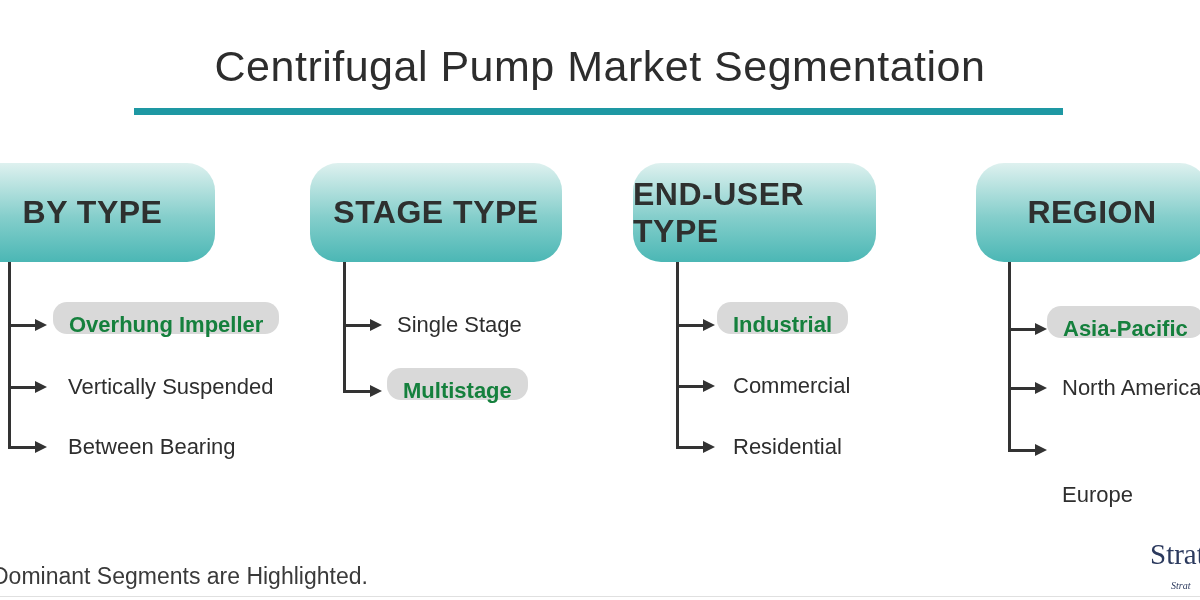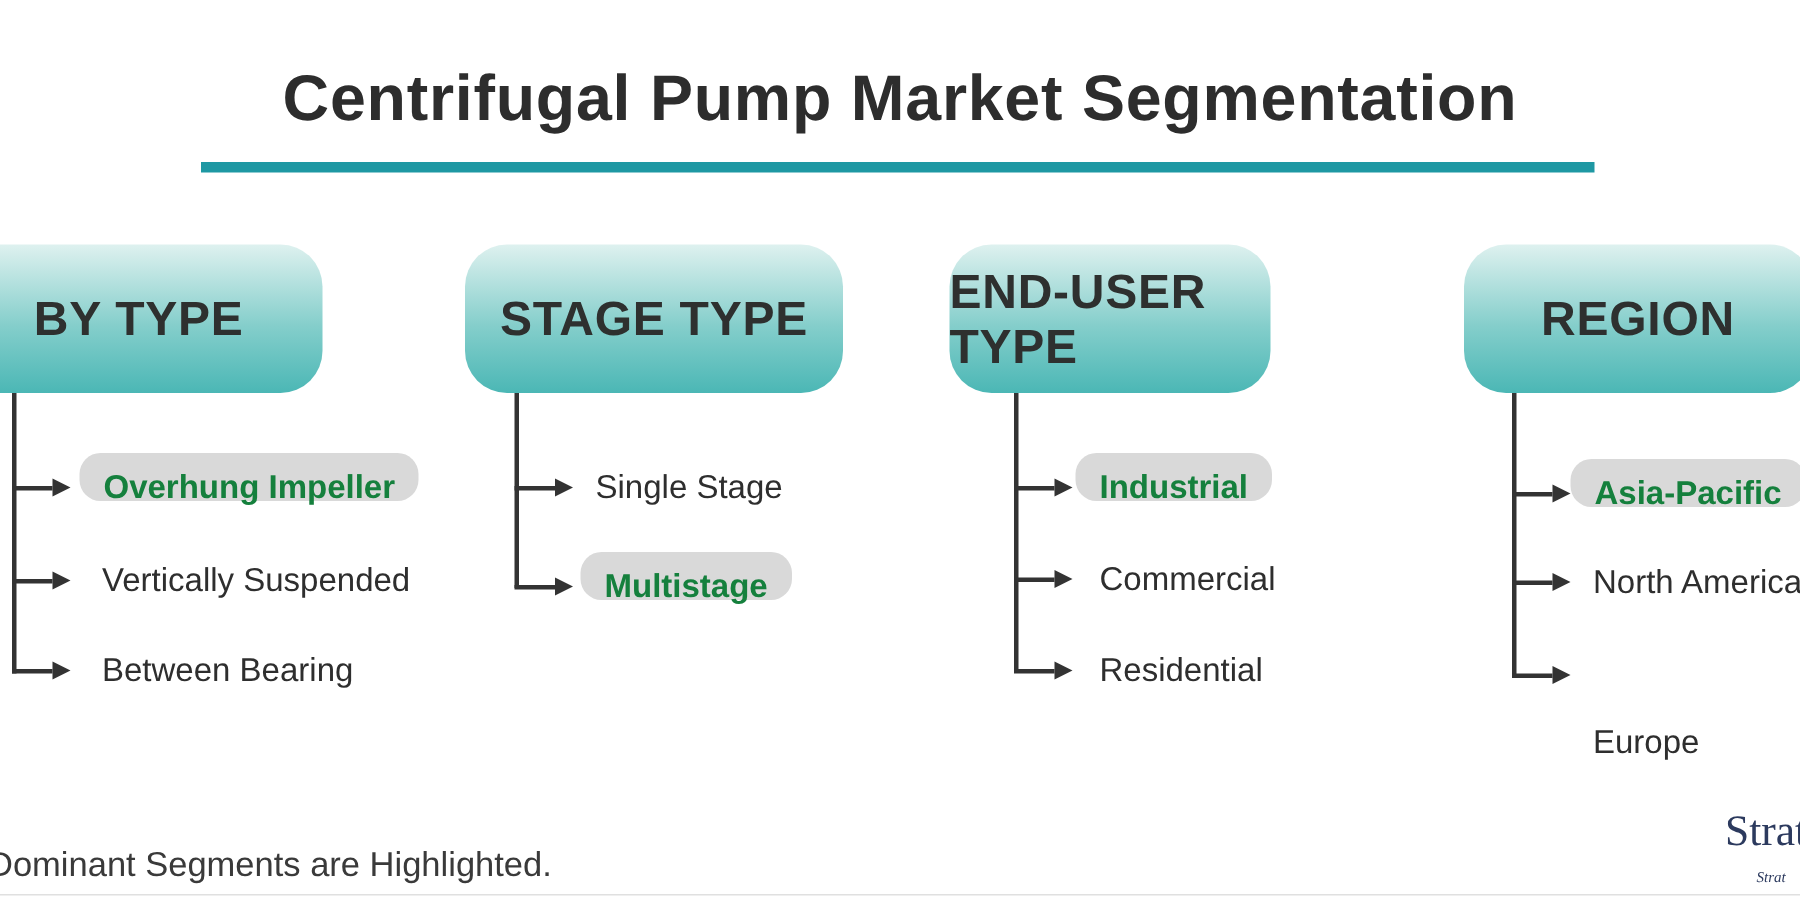--- a/index.html
+++ b/index.html
@@ -4,21 +4,21 @@
 <style>
   html,body{margin:0;padding:0;}
   body{
     width:1200px;height:600px;position:relative;overflow:hidden;
     background:#ffffff;font-family:"Liberation Sans","DejaVu Sans",sans-serif;
   }
   .abs{position:absolute;}
   
   .title{
     left:0;top:42px;width:1200px;text-align:center;
-    font-size:43px;font-weight:700;color:#2d2d2d;letter-spacing:.5px;
+    font-size:43px;font-weight:400;color:#2d2d2d;letter-spacing:.5px;
   }
   .title-underline{
     left:134px;top:108px;width:929px;height:7px;background:#1e98a3;
   }
   
   .col-box{
     top:163px;height:99px;border-radius:28px;
     background:linear-gradient(180deg,#def1ef 0%,#84cecb 55%,#4bb7b5 100%);
     display:flex;align-items:center;justify-content:center;
   }
@@ -77,21 +77,21 @@
   <span>STAGE TYPE</span>
 </div>
 <div class="abs trunk" style="left:343px;top:262px;height:130px;"></div>
 <div class="abs hline" style="left:343px;top:324px;width:27px;"></div>
 <div class="abs arrow" style="left:370px;top:319px;"></div>
 <div class="abs hline" style="left:343px;top:390px;width:27px;"></div>
 <div class="abs arrow" style="left:370px;top:385px;"></div>
 <div class="abs item" style="left:397px;top:313px;">Single Stage</div>
 <div class="abs pill" style="left:387px;top:368px;">Multistage</div>
 
-<div class="abs col-box" style="left:633px;width:214px;">
+<div class="abs col-box" style="left:633px;width:243px;">
   <span>END-USER TYPE</span>
 </div>
 <div class="abs trunk" style="left:676px;top:262px;height:186px;"></div>
 <div class="abs hline" style="left:676px;top:324px;width:27px;"></div>
 <div class="abs arrow" style="left:703px;top:319px;"></div>
 <div class="abs hline" style="left:676px;top:385px;width:27px;"></div>
 <div class="abs arrow" style="left:703px;top:380px;"></div>
 <div class="abs hline" style="left:676px;top:446px;width:27px;"></div>
 <div class="abs arrow" style="left:703px;top:441px;"></div>
 <div class="abs pill" style="left:717px;top:302px;">Industrial</div>

